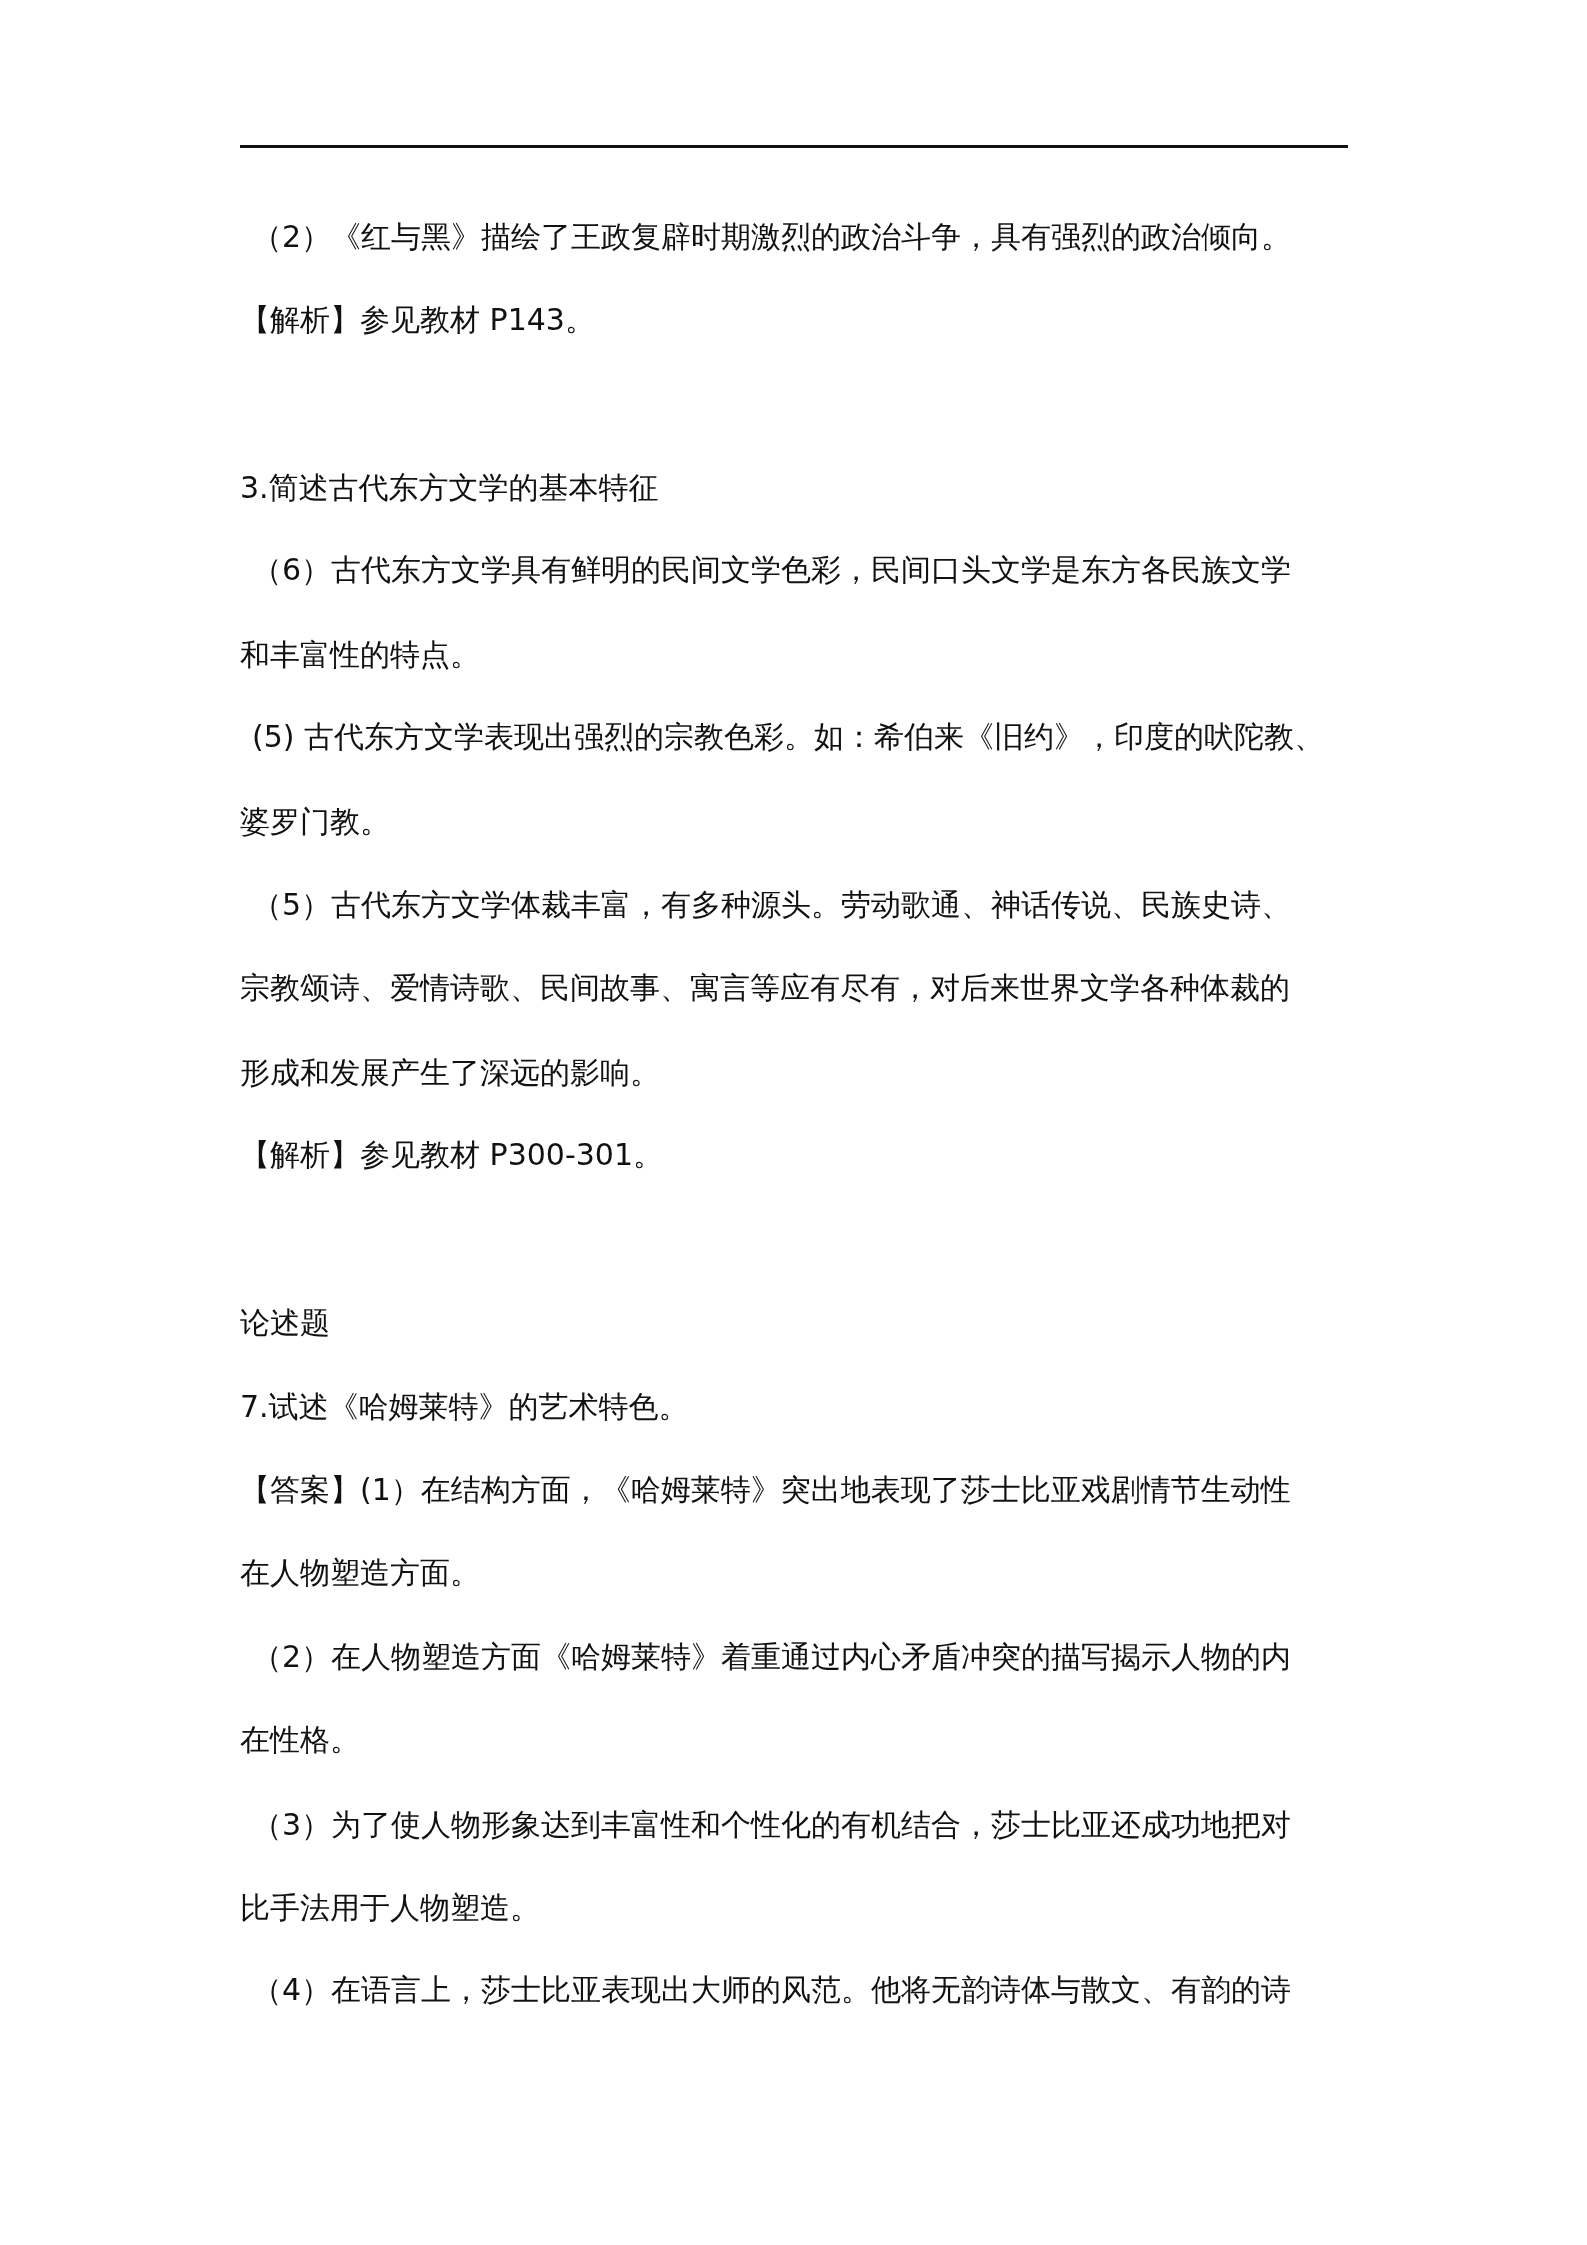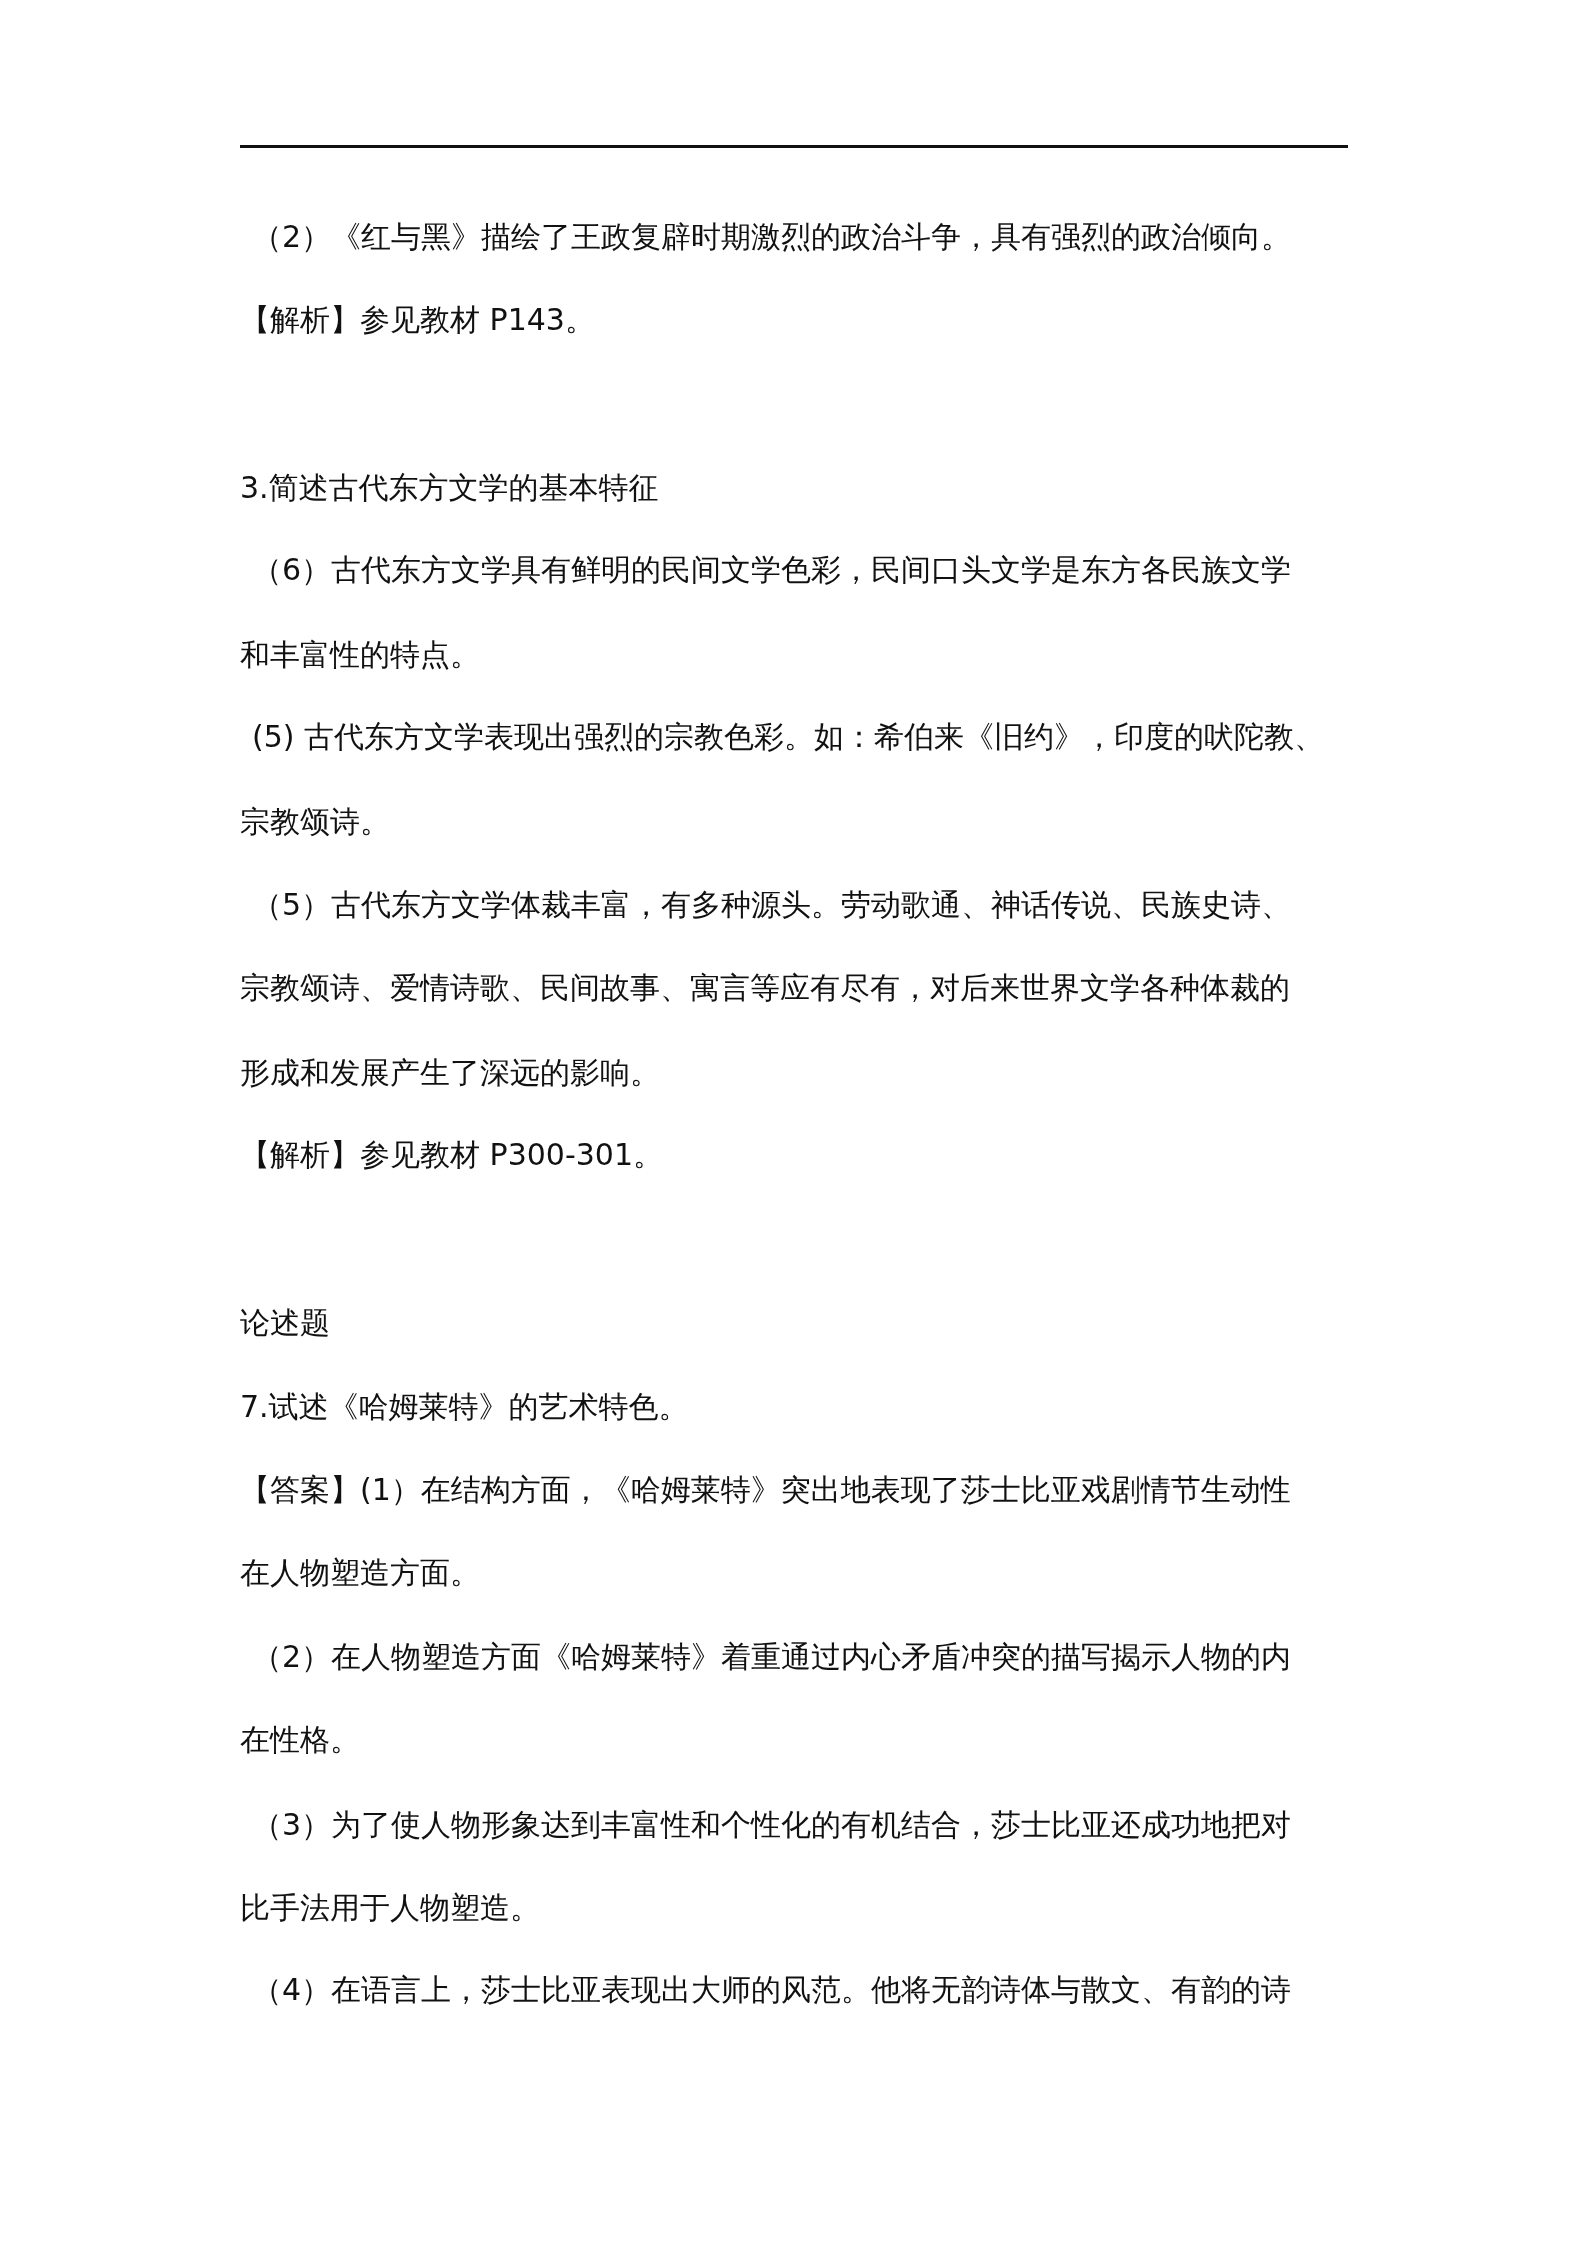--- a/index.html
+++ b/index.html
@@ -17,21 +17,21 @@
 <div>
   <div class="rule"></div>
 
   <div class="line indent" style="top:217px">（2）《红与黑》描绘了王政复辟时期激烈的政治斗争，具有强烈的政治倾向。</div>
   <div class="line" style="top:300px">【解析】参见教材 P143。</div>
 
   <div class="line" style="top:468px">3.简述古代东方文学的基本特征</div>
   <div class="line indent" style="top:550px">（6）古代东方文学具有鲜明的民间文学色彩，民间口头文学是东方各民族文学</div>
   <div class="line" style="top:635px">和丰富性的特点。</div>
   <div class="line indent" style="top:717px">(5) 古代东方文学表现出强烈的宗教色彩。如：希伯来《旧约》，印度的吠陀教、</div>
-  <div class="line" style="top:802px">宗教颂诗。</div>
+  <div class="line" style="top:802px">婆罗门教。</div>
   <div class="line indent" style="top:885px">（5）古代东方文学体裁丰富，有多种源头。劳动歌通、神话传说、民族史诗、</div>
   <div class="line" style="top:968px">宗教颂诗、爱情诗歌、民间故事、寓言等应有尽有，对后来世界文学各种体裁的</div>
   <div class="line" style="top:1053px">形成和发展产生了深远的影响。</div>
   <div class="line" style="top:1135px">【解析】参见教材 P300-301。</div>
 
   <div class="line bold" style="top:1303px">论述题</div>
   <div class="line" style="top:1387px">7.试述《哈姆莱特》的艺术特色。</div>
   <div class="line" style="top:1470px">【答案】(1）在结构方面，《哈姆莱特》突出地表现了莎士比亚戏剧情节生动性</div>
   <div class="line" style="top:1553px">在人物塑造方面。</div>
   <div class="line indent" style="top:1637px">（2）在人物塑造方面《哈姆莱特》着重通过内心矛盾冲突的描写揭示人物的内</div>

